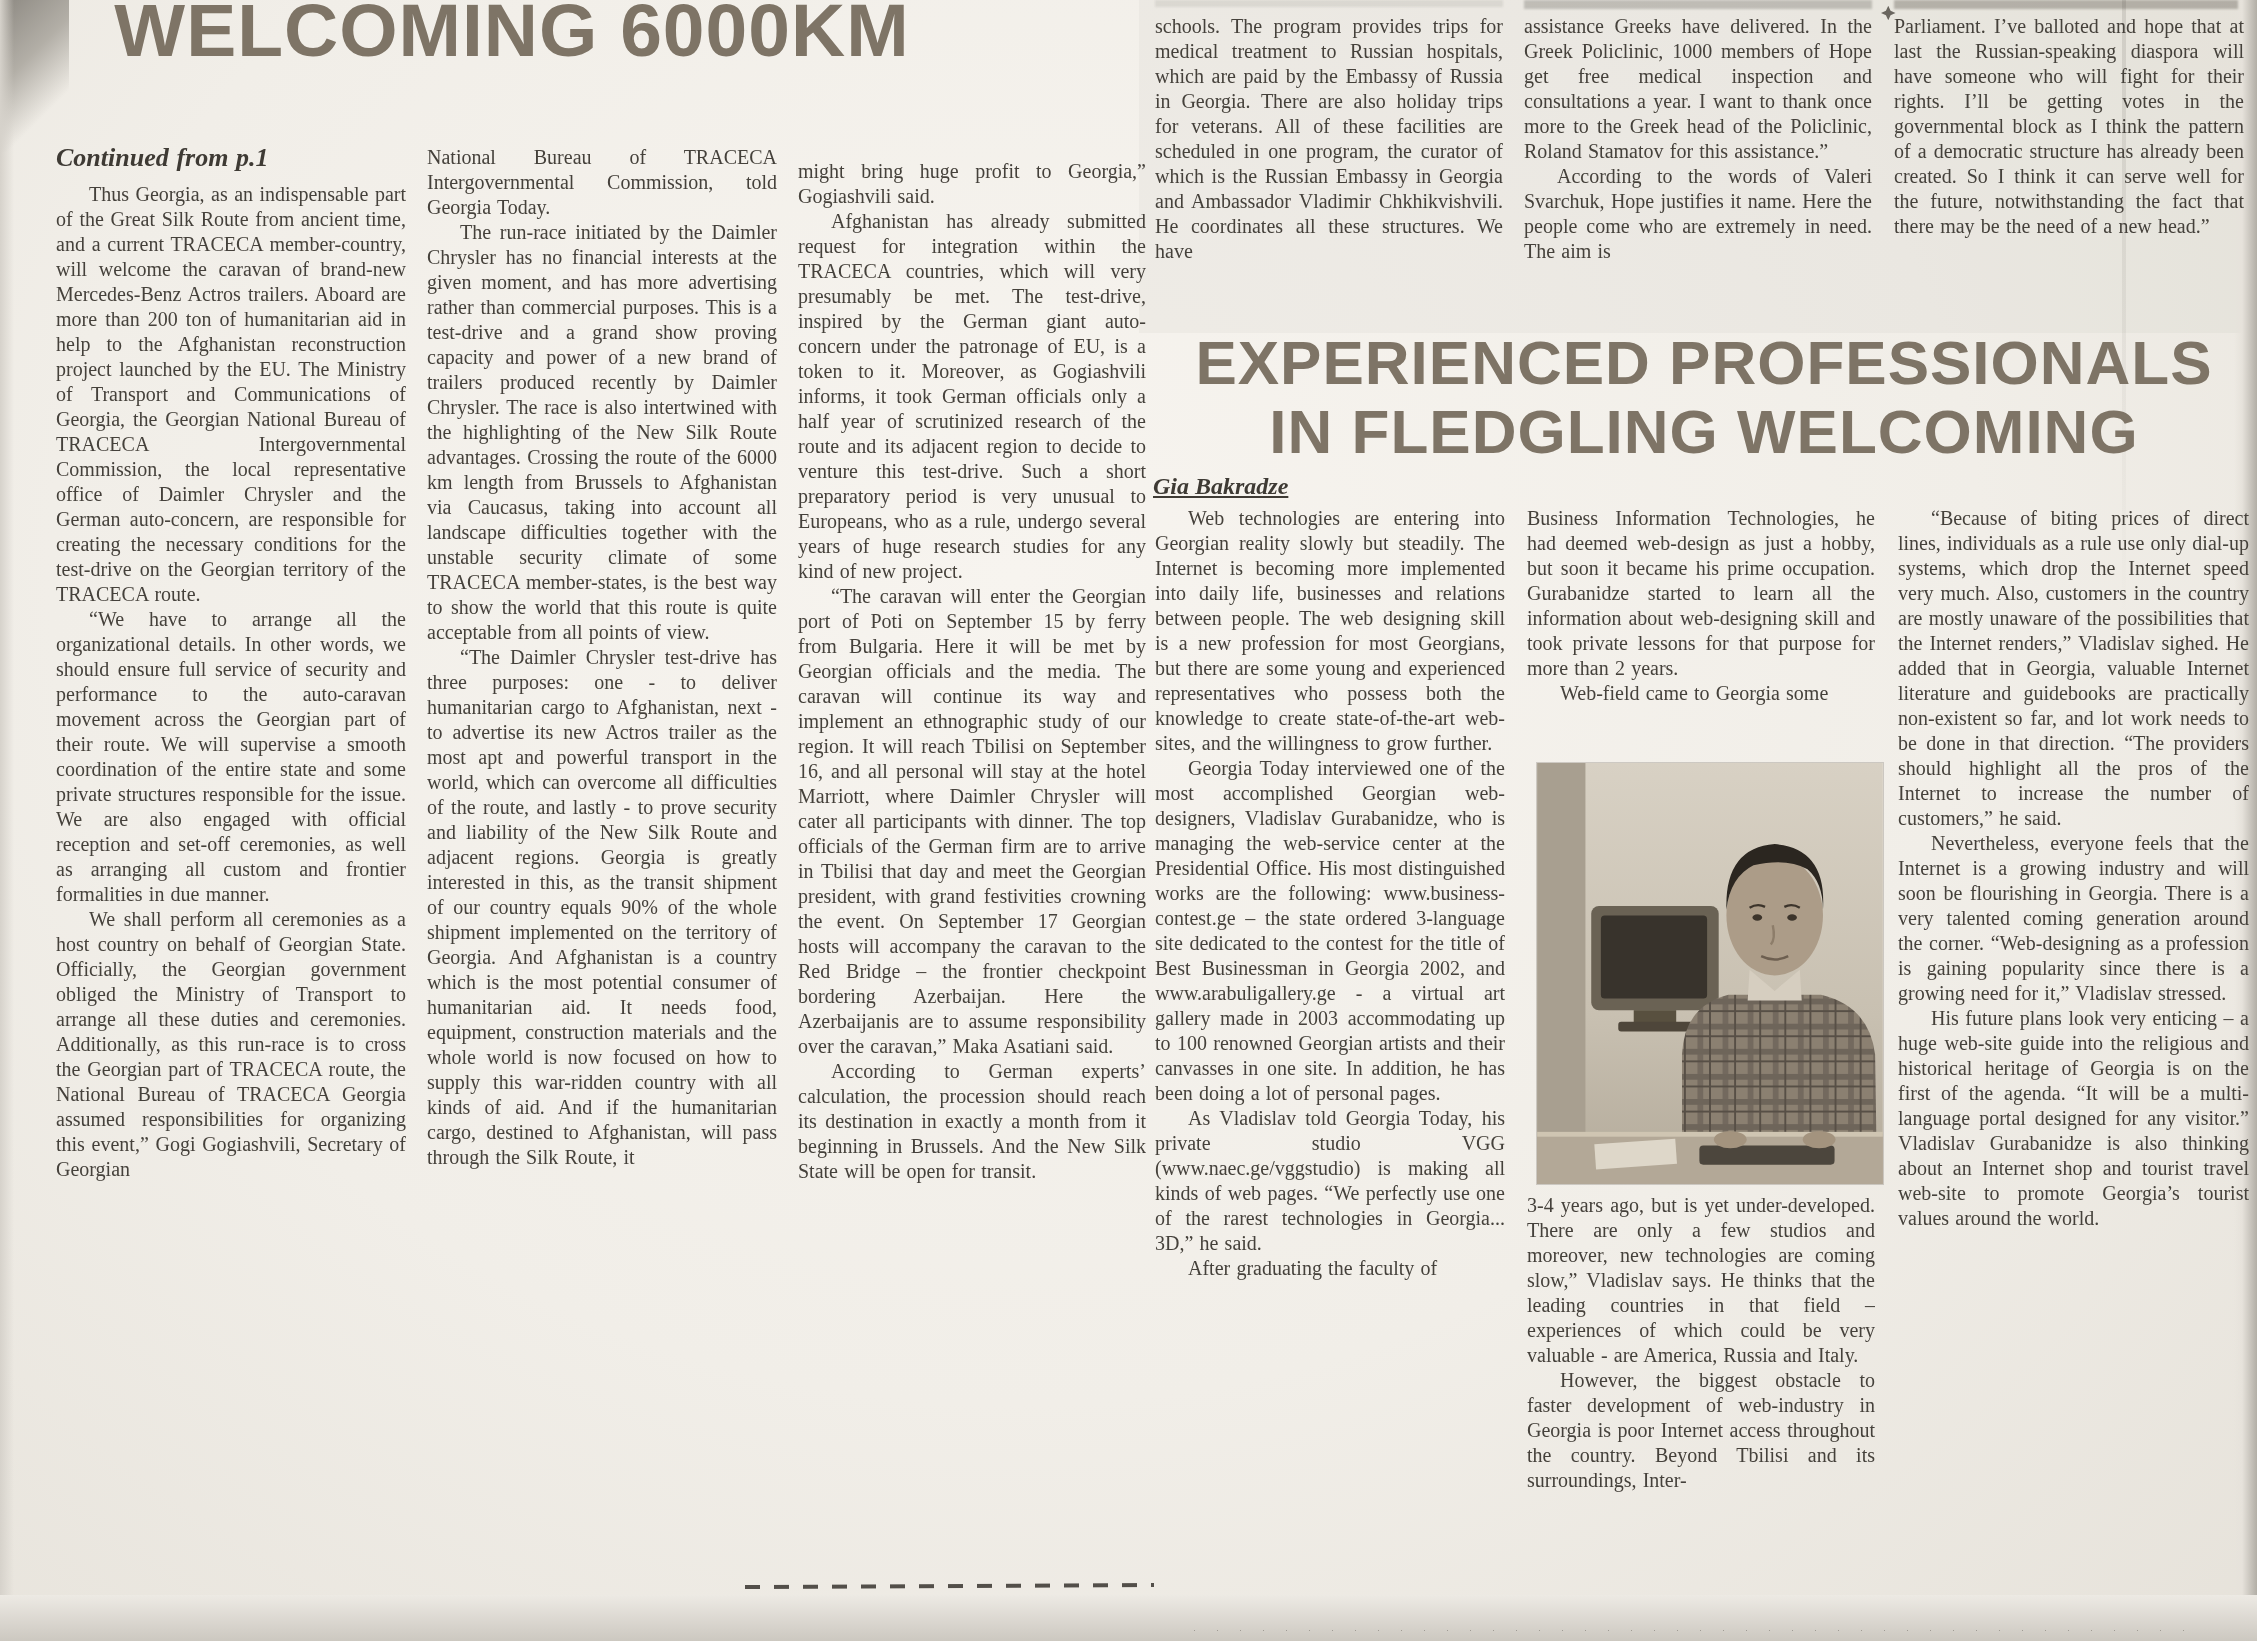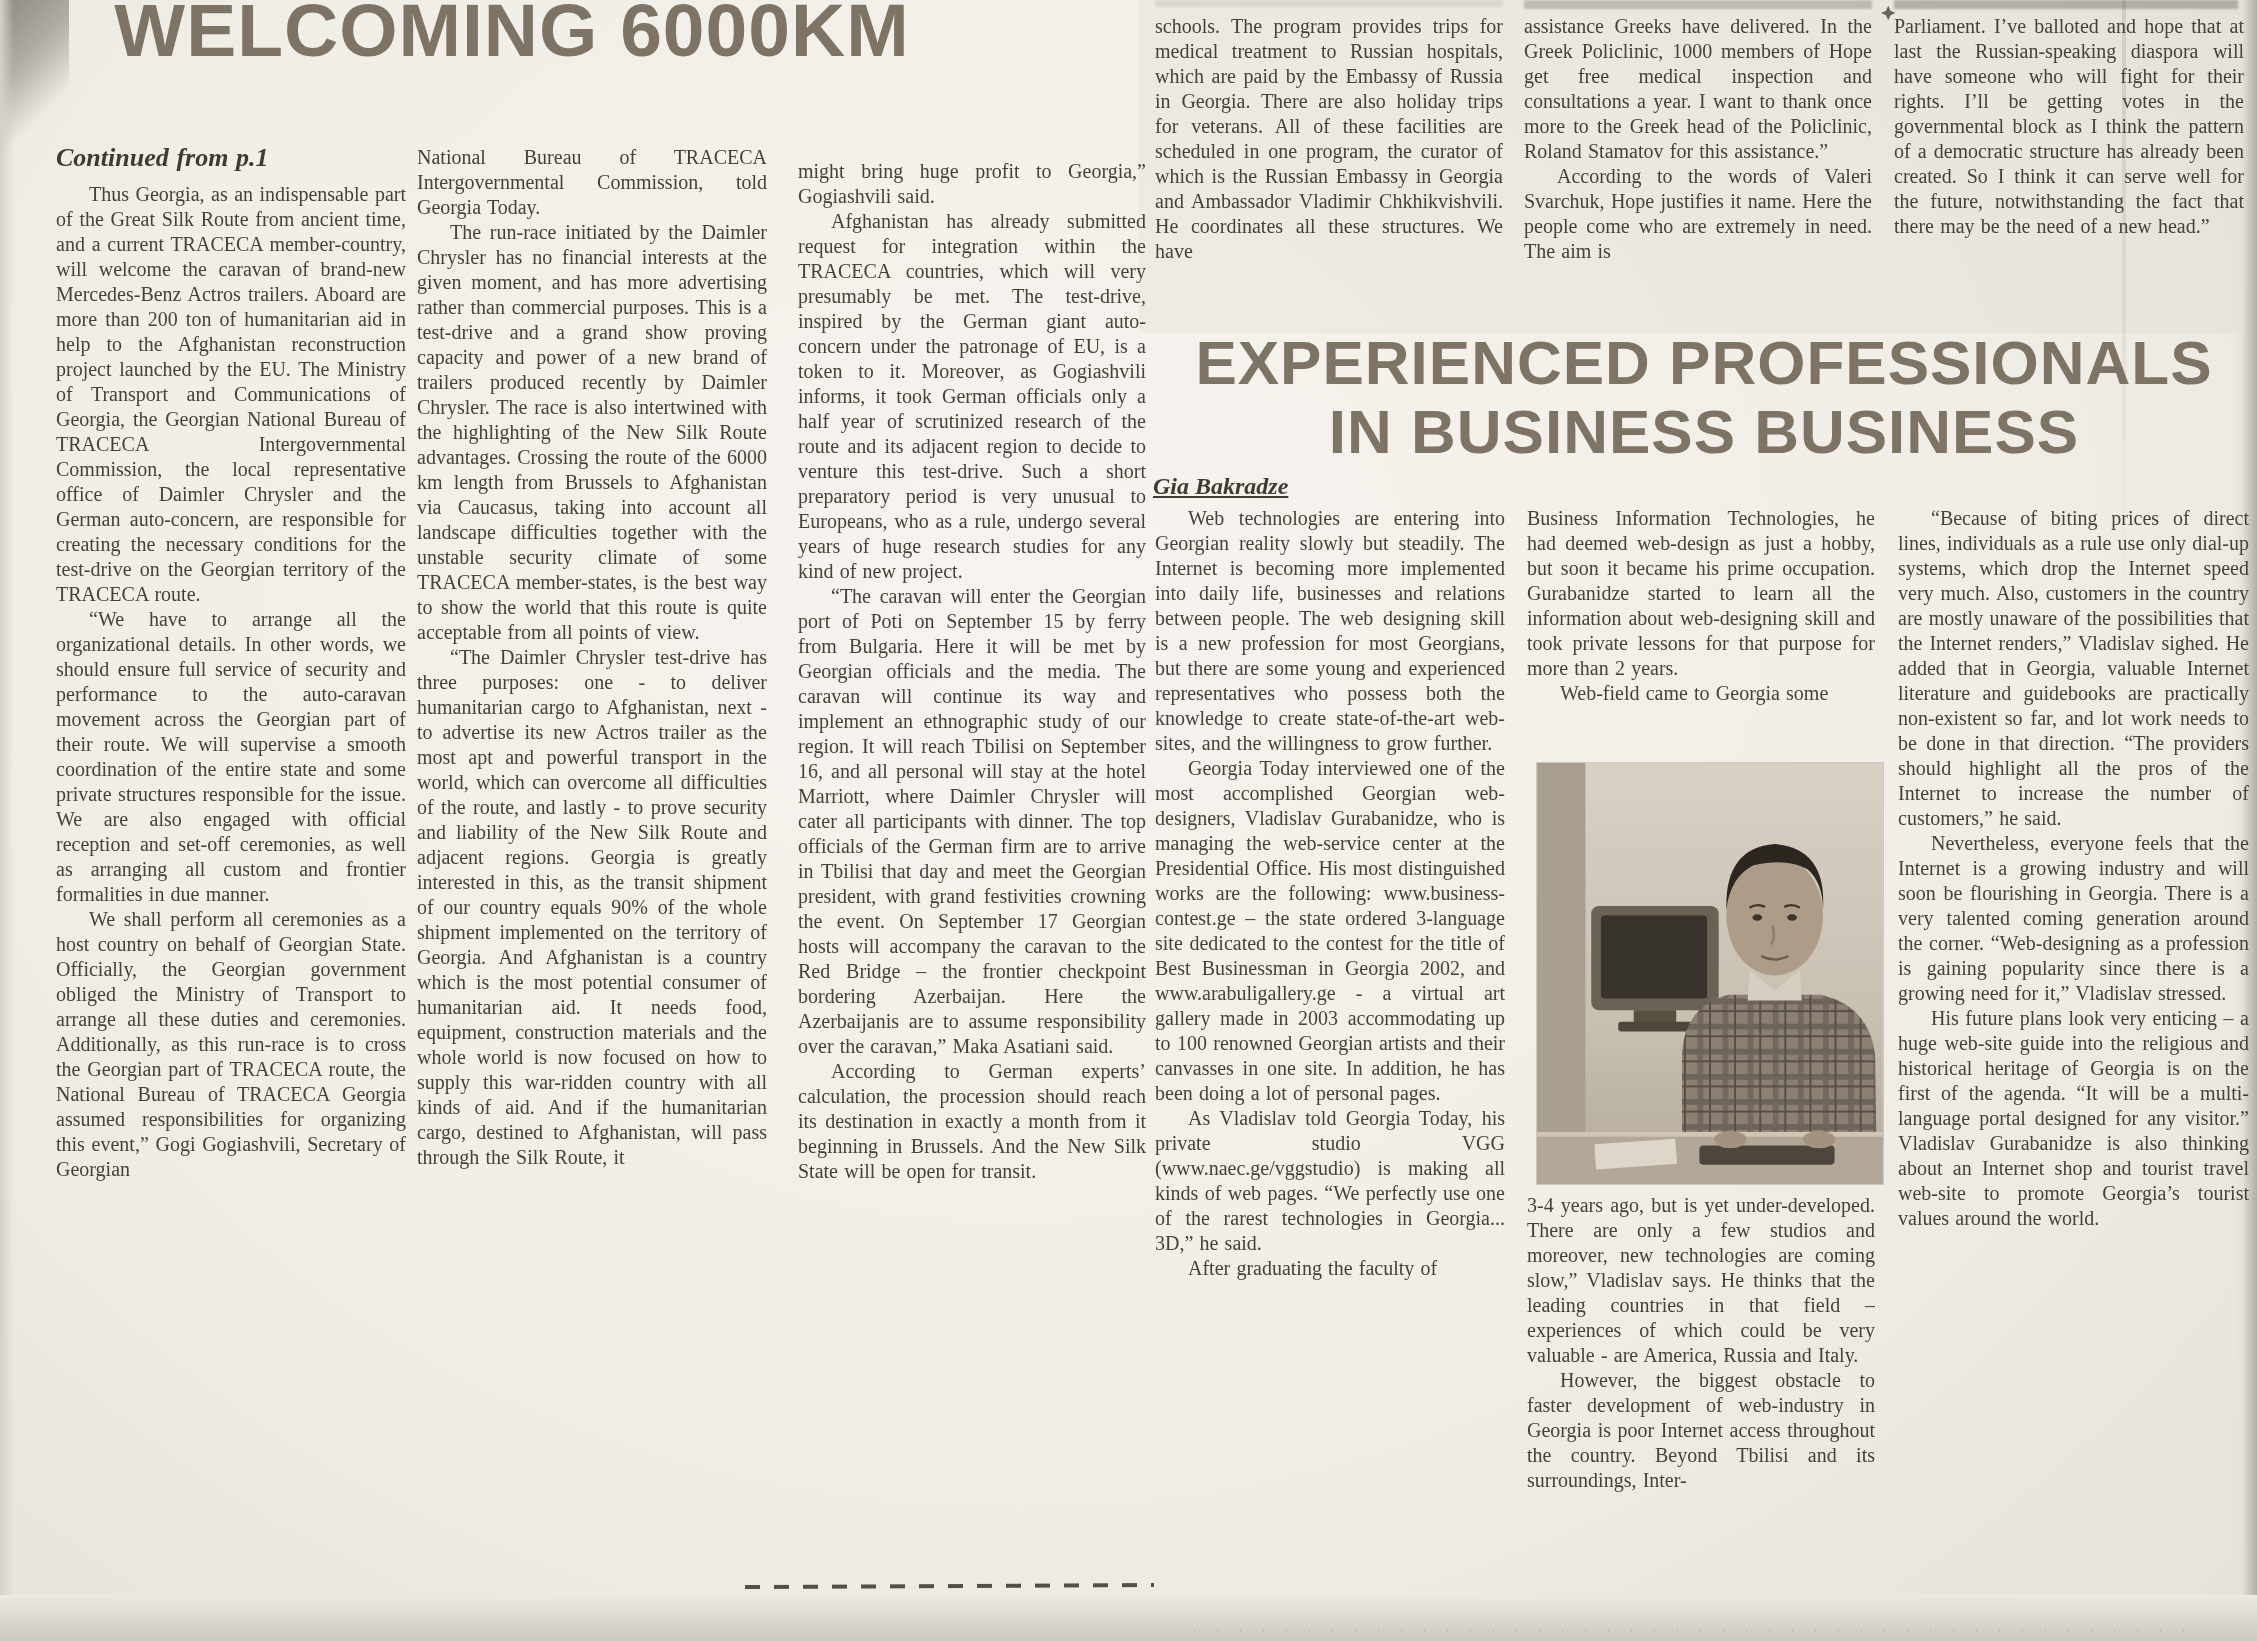--- a/index.html
+++ b/index.html
@@ -37,21 +37,21 @@
   .bodytext{position:absolute;font-family:"Liberation Serif","DejaVu Serif",serif;
         font-size:20px;line-height:25px;color:#45413b;text-align:justify;word-spacing:1.2px;overflow:hidden;}
   .bodytext p{margin:0;text-indent:33px;}
   .bodytext p.cont{text-indent:0;}
   .continued{font-style:italic;font-weight:bold;font-size:26px;
         padding-right:3.9px;margin-bottom:11.6px;color:#3e3a34;}
   .byline{position:absolute;left:1153px;top:473px;font-family:"Liberation Serif","DejaVu Serif",serif;
         font-weight:bold;font-style:italic;font-size:24px;text-decoration:underline;color:#3e3a34;}
   
   .c1{left:56px;top:145px;width:350px;height:1439px;}
-  .c2{left:417px;top:145px;width:350px;height:1439px;}
+  .c2{left:427px;top:145px;width:350px;height:1439px;}
   .c3{left:798px;top:159px;width:348px;height:1439px;}
   .t4{left:1155px;top:13.5px;width:348px;height:319px;}
   .t5{left:1524px;top:13.5px;width:348px;height:319px;}
   .t6{left:1894px;top:13.5px;width:350px;height:319px;}
   .a2a{left:1155px;top:506px;width:350px;height:1078px;}
   .a2bt{left:1527px;top:506px;width:348px;height:255px;}
   .a2bb{left:1527px;top:1193px;width:348px;height:390px;}
   .a2c{left:1898px;top:506px;width:351px;height:1081px;}
   .photo{position:absolute;left:1537px;top:763px;width:346px;height:421px;box-shadow:0 0 0 1px rgba(90,85,76,.25);}
   .photo svg{display:block;width:100%;height:100%;}
@@ -102,21 +102,21 @@
   <div class="bodytext t5">
       <p class="cont">assistance Greeks have delivered. In the Greek Policlinic, 1000 members of Hope get free medical inspection and consultations a year. I want to thank once more to the Greek head of the Policlinic, Roland Stamatov for this assistance.”</p>
       <p>According to the words of Valeri Svarchuk, Hope justifies it name. Here the people come who are extremely in need. The aim is</p>
     </div>
   <div class="bodytext t6">
       <p class="cont">Parliament. I’ve balloted and hope that at last the Russian-speaking diaspora will have someone who will fight for their rights. I’ll be getting votes in the governmental block as I think the pattern of a democratic structure has already been created. So I think it can serve well for the future, notwithstanding the fact that there may be the need of a new head.”</p>
     </div>
 
   <div class="headline h2a">
     <div>EXPERIENCED PROFESSIONALS</div>
-    <div>IN BUSINESS BUSINESS</div>
+    <div>IN FLEDGLING WELCOMING</div>
   </div>
   <div class="byline">Gia Bakradze</div>
 
   <div class="bodytext a2a">
       <p>Web technologies are entering into Georgian reality slowly but steadily. The Internet is becoming more implemented into daily life, businesses and relations between people.  The web designing skill is a new profession for most Georgians, but there are some young and experienced representatives who possess both the knowledge to create state-of-the-art web-sites, and the willingness to grow further.</p>
       <p>Georgia Today interviewed one of the most accomplished Georgian web-designers, Vladislav Gurabanidze, who is managing the web-service center at the Presidential Office. His most distinguished works are the following: www.business-contest.ge – the state ordered 3-language site dedicated to the contest for the title of Best Businessman in Georgia 2002, and www.arabuligallery.ge - a virtual art gallery made in 2003 accommodating up to 100 renowned Georgian artists and their canvasses in one site. In addition, he has been doing a lot of personal pages.</p>
       <p>As Vladislav told Georgia Today, his private studio VGG (www.naec.ge/vggstudio) is making all kinds of web pages. “We perfectly use one of the rarest technologies in Georgia... 3D,” he said.</p>
       <p>After graduating the faculty of</p>
     </div>
   <div class="bodytext a2bt">

